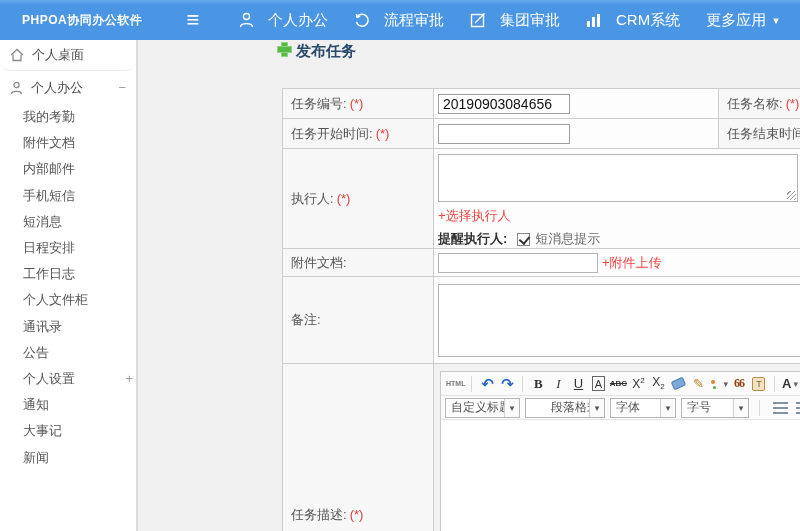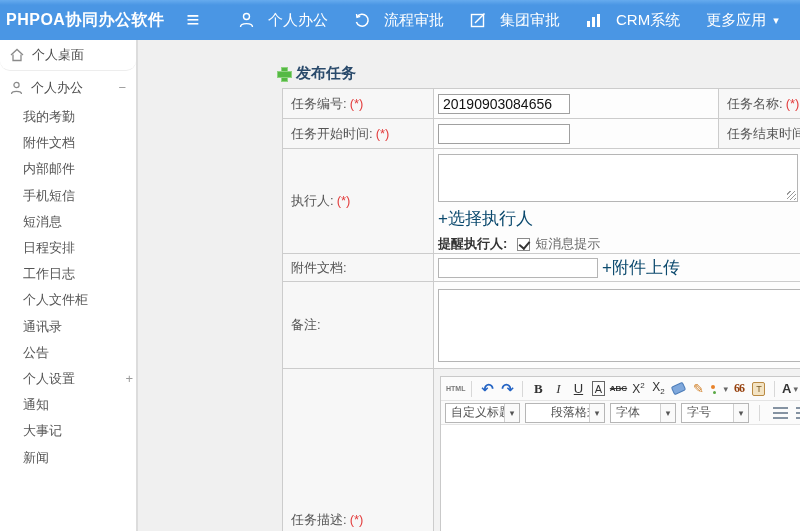--- a/index.html
+++ b/index.html
@@ -3,59 +3,59 @@
 <meta charset="utf-8">
 <style>
   * { margin:0; padding:0; box-sizing:border-box; }
   html,body { width:800px; height:531px; overflow:hidden; }
   body { font-family:"Liberation Sans","DejaVu Sans",sans-serif; background:#f0f0f0; position:relative; }
 
   
   .topbar { position:absolute; left:0; top:0; width:800px; height:40px;
             background:linear-gradient(#66abee 0, #4a96e4 5px); color:#fff;
             display:flex; align-items:center; z-index:30; }
-  .logo { font-size:16px; font-weight:bold; padding-left:6px; width:178px; letter-spacing:0.5px; }
+  .logo { font-size:12px; font-weight:bold; padding-left:22px; width:178px; letter-spacing:0.5px; }
   .hamburger { font-size:22px; line-height:40px; width:30px; text-align:center; cursor:pointer; }
   .nav { display:flex; align-items:center; margin-left:18px; }
   .nav-item { display:flex; align-items:center; font-size:15px; padding:0 13px; height:40px; cursor:pointer; white-space:nowrap; }
   .nav-item svg { margin-right:7px; }
   .nav-caret { font-size:11px; margin-left:7px; }
 
   
   .sidebar { position:absolute; left:0; top:40px; width:138px; height:491px;
              background:#fff; border-right:2px solid #dcdcdc; z-index:20; overflow:hidden; }
   .side-row { display:flex; align-items:center; height:30px; padding:0 10px; font-size:13px; color:#4a4a4a; cursor:pointer;border-radius:10px; }
   .side-row svg { margin-right:8px; flex:0 0 auto; }
   .side-top { border-bottom:1px solid #ededed; height:31px; }
   .side-section { height:33px; }
   .side-toggle { margin-left:auto; color:#9a9a9a; font-size:13px; }
   .side-sub { padding-left:23px; height:26.2px; display:flex; align-items:center; font-size:13px; color:#555; cursor:pointer; }
   .side-sub .side-toggle { margin-right:3px; }
 
   
   .main { position:absolute; left:140px; top:40px; width:660px; height:491px; background:#f0f0f0; }
-  .page-title { position:absolute; left:137px; top:24px; display:flex; align-items:center; }
+  .page-title { position:absolute; left:137px; top:2px; display:flex; }
   .plus-icon { position:relative; width:13px; height:13px; margin-right:6px; }
   .plus-icon::before, .plus-icon::after { content:""; position:absolute; background:#55b944; border:1px solid #8ed37f; }
   .plus-icon::before { left:4px; top:0; width:5px; height:13px; }
   .plus-icon::after { left:0; top:4px; width:13px; height:5px; }
   .page-title-text { font-size:15px; font-weight:bold; color:#2a4a6b; }
 
   
   table.form { position:absolute; left:142px; top:48px; width:900px; border-collapse:collapse; table-layout:fixed; }
   table.form td { border:1px solid #cccccc; vertical-align:middle; font-size:13px; color:#555; }
   td.lbl { background:#f7f7f7; padding-left:8px; }
   td.val { background:#fdfdfd; padding-left:4px; }
   .req { color:#e33c3c; margin-left:3px; }
   .tin { border:1px solid #a0a0a0; background:#fff; height:20px; font-size:14px; color:#111;
          font-family:"Liberation Sans","DejaVu Sans",sans-serif; padding:0 4px; outline:none; }
   .t-area { border:1px solid #b5b5b5; background:#fff; position:relative; }
   .resize-grip { position:absolute; right:1px; bottom:1px; width:9px; height:9px;
                  background:repeating-linear-gradient(135deg, transparent 0 2px, #9a9a9a 2px 3px); cursor:se-resize; }
-  a.blue-link { color:#0c4a6e; font-size:17px; text-decoration:none; cursor:pointer; }
+  a.blue-link { color:#ef4444; font-size:13px; text-decoration:none; cursor:pointer; }
   .remind-line { display:flex; align-items:center; margin-top:5px; }
   .remind-label { font-weight:bold; color:#333; font-size:13px; }
   .cbx { width:13px; height:13px; border:1px solid #8a8a8a; background:#fff; margin:0 5px 0 10px; position:relative; cursor:pointer; }
   .cbx::after { content:""; position:absolute; left:3px; top:0px; width:5px; height:8px;
                 border:solid #333; border-width:0 2px 2px 0; transform:rotate(40deg); }
   .cbx-label { color:#666; font-size:13px; }
   .attach-line { display:flex; align-items:center; }
 
   
   .editor { margin:4px 0 0 2px; width:560px; border:1px solid #c9c9c9; background:#fff; }

